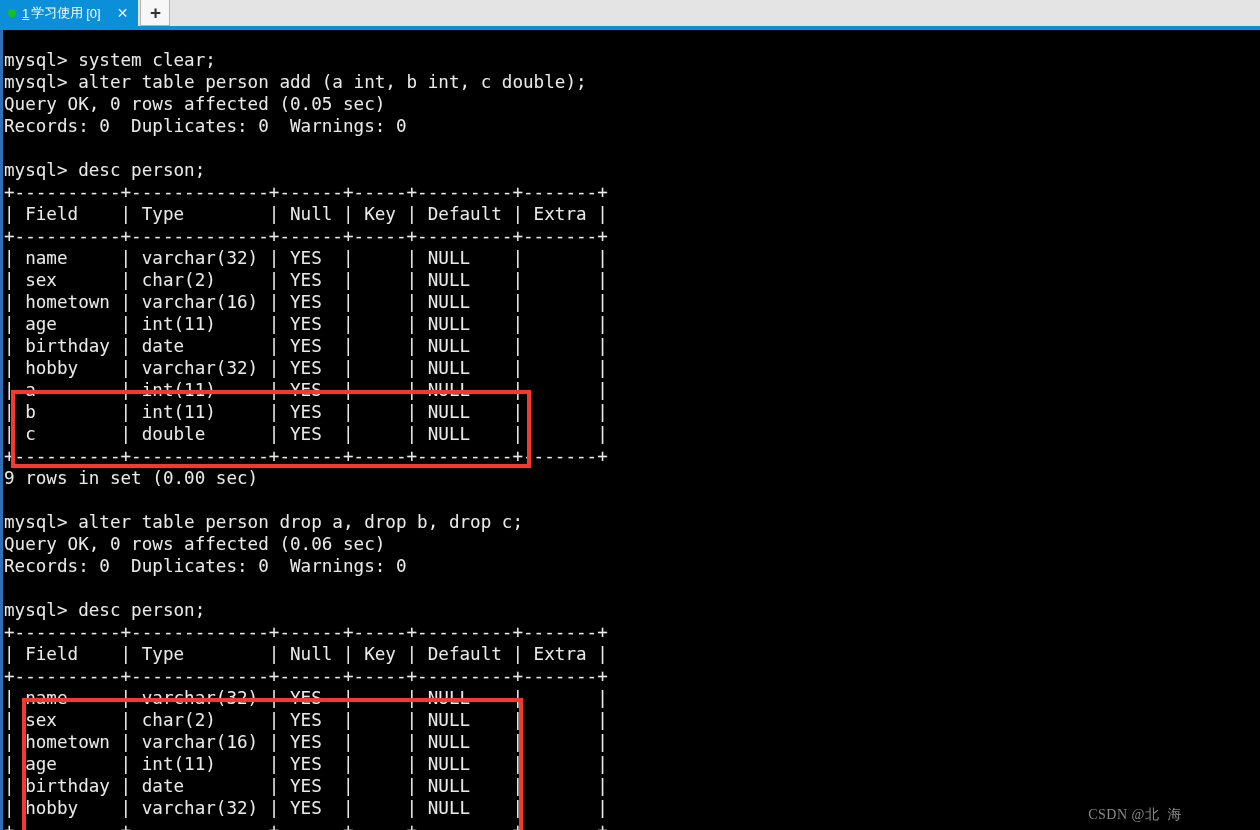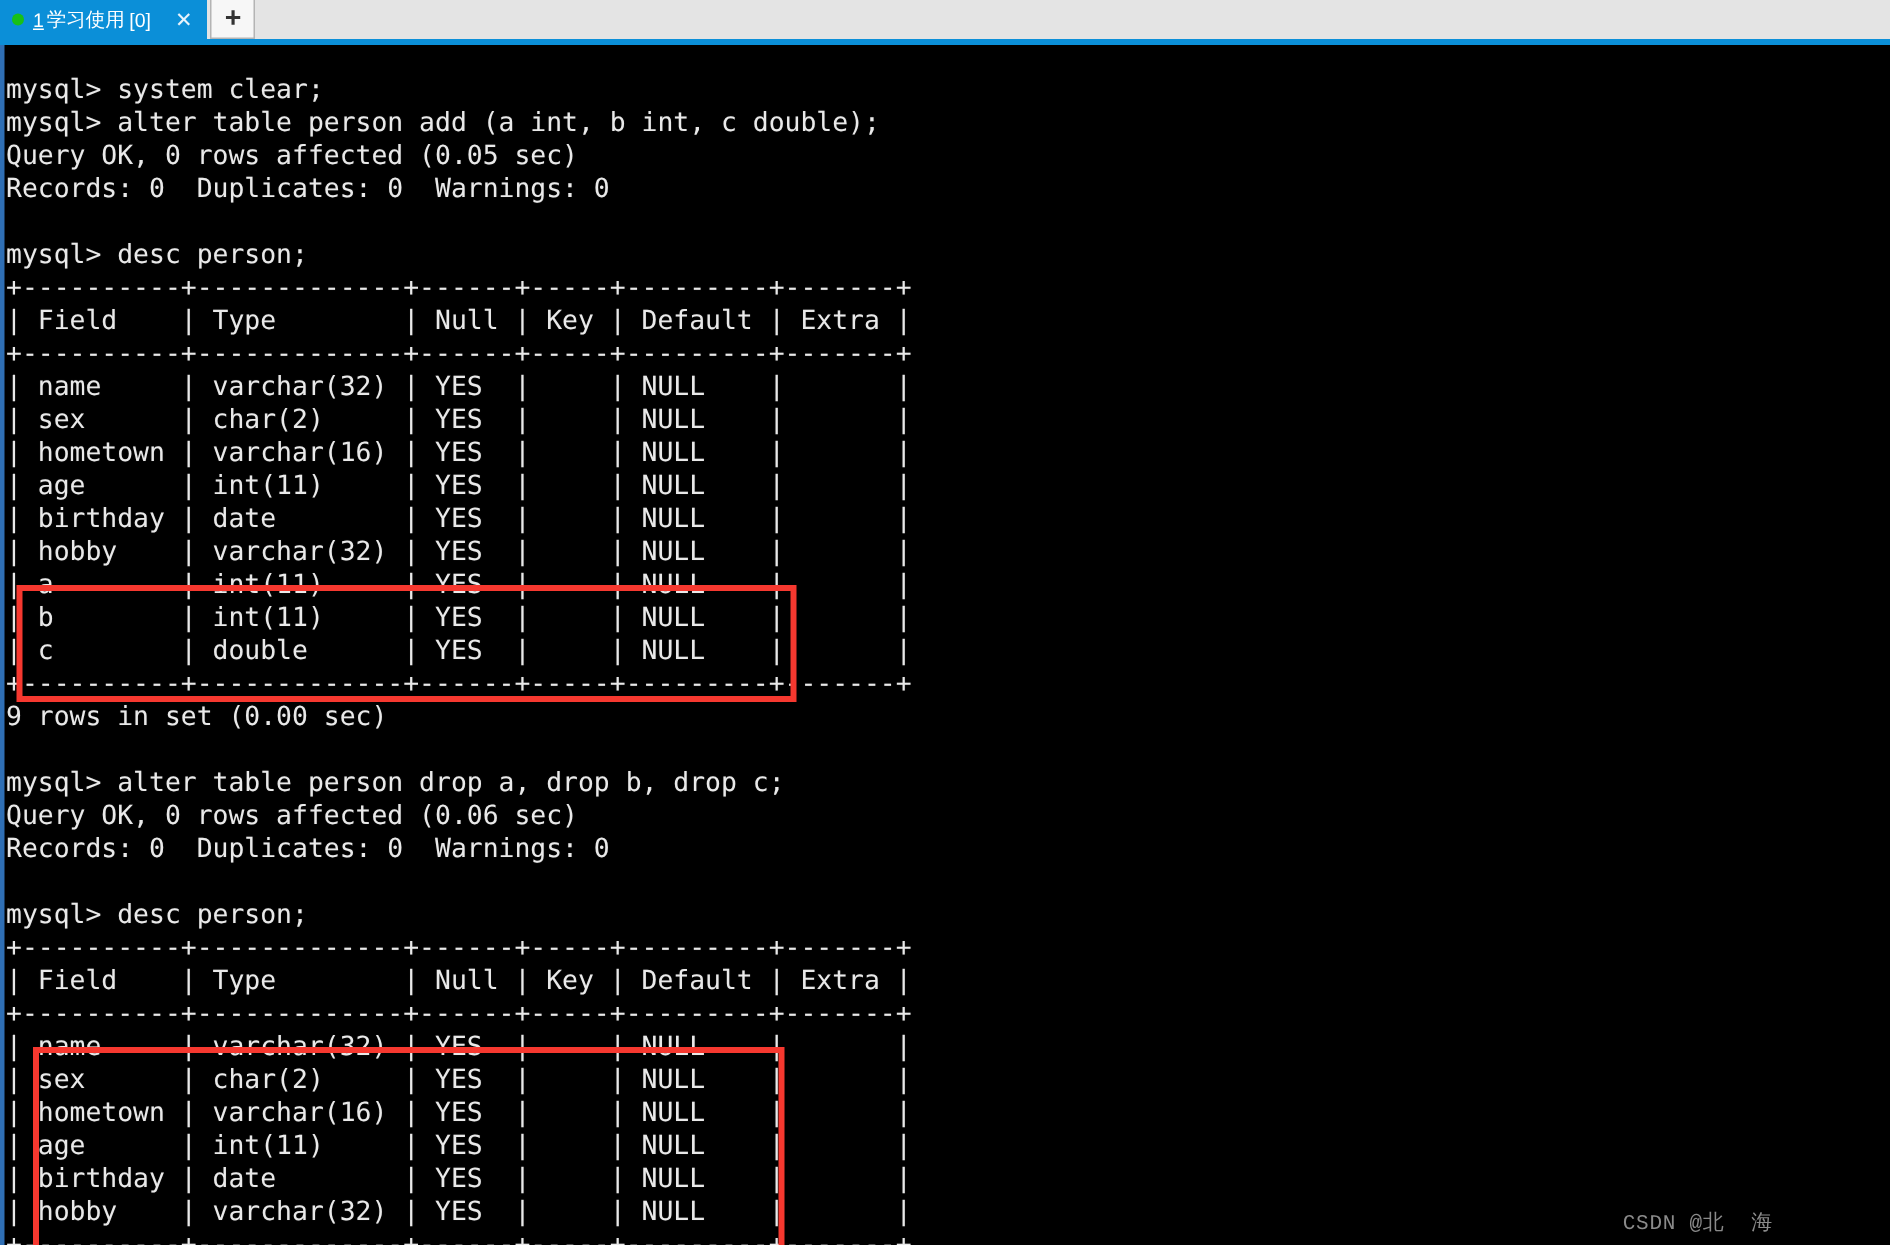--- a/index.html
+++ b/index.html
@@ -88,21 +88,21 @@
     background: transparent;
   }
   #redbox-added   { left: 8px;  top: 360px; width: 520px; height: 78px; }
   #redbox-remain  { left: 19px; top: 668px; width: 501px; height: 140px; }
 
   
   #watermark {
     position: absolute;
     right: 14px; bottom: 6px;
     color: #8a8a8a;
-    font-family: Liberation Mono, monospace;
+    font-family: Liberation Serif, serif;
     font-size: 14px;
     letter-spacing: 0.5px;
     white-space: pre;
   }
 </style>
 </head>
 <body>
 
 <div id="tabbar">
   <div class="tab">

